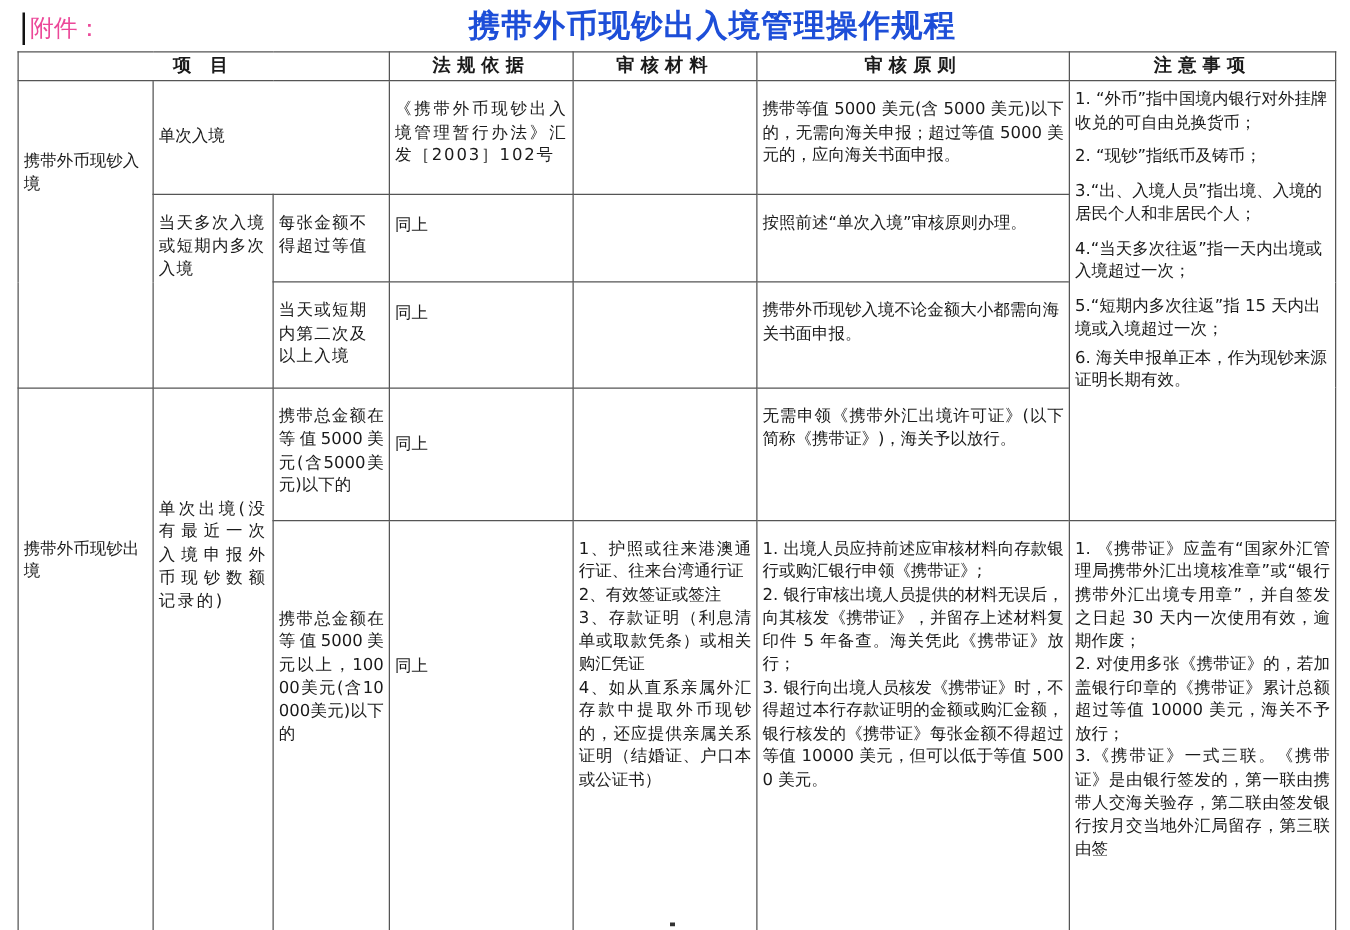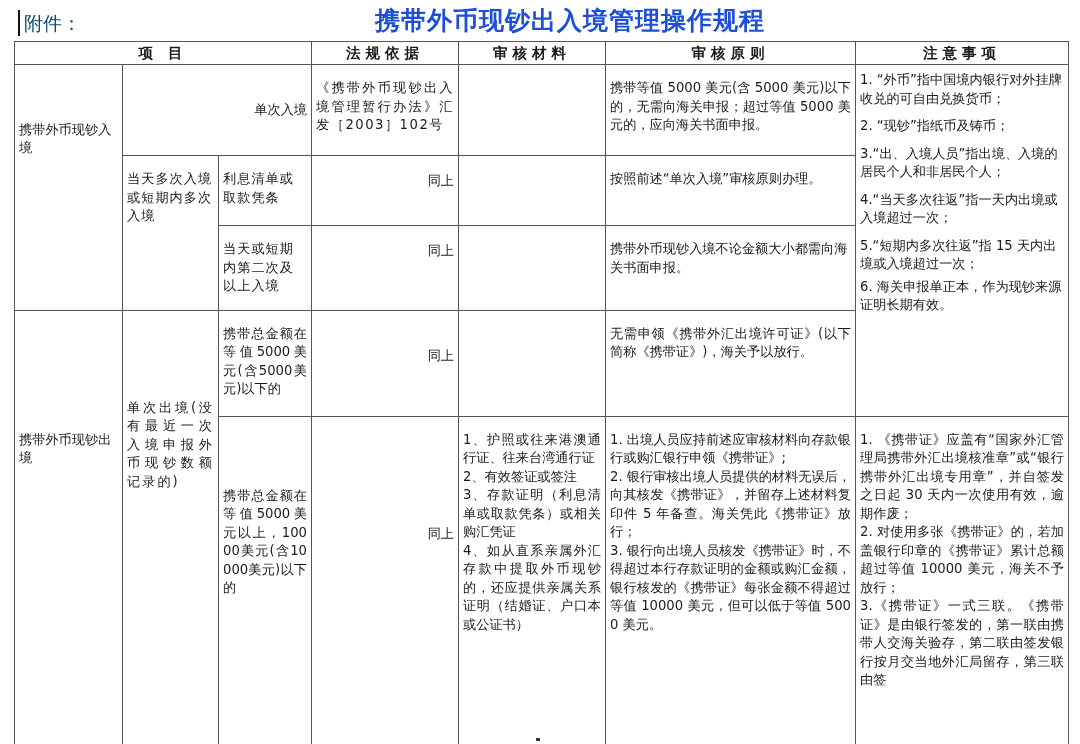--- a/index.html
+++ b/index.html
@@ -1,30 +1,30 @@
 <!DOCTYPE html>
 <html><head>
 <meta charset="utf-8">
 <style>
   html, body { margin:0; padding:0; background:#ffffff; }
   body { width:1080px; height:744px; position:relative; overflow:hidden;
          font-family:"DejaVu Sans", "Liberation Sans", sans-serif; color:#1a1a1a; }
-  .attach { position:absolute; left:18px; top:10px; font-size:19px; color:#0c4a6e;
+  .attach { position:absolute; left:18px; top:10px; font-size:19px; color:#ec4899;
             border-left:2px solid #111; padding-left:4px; height:26px; line-height:26px; }
   .title { position:absolute; left:0; width:1080px; top:4px; text-align:center;
            font-size:25px; font-weight:bold; letter-spacing:1px; color:#1d4ed8;
            padding-left:60px; box-sizing:border-box; }
   table.grid { position:absolute; left:14px; top:41px; width:1054px;
                border-collapse:collapse; table-layout:fixed; }
   table.grid td, table.grid th { border:1.5px solid #555; vertical-align:top;
                font-size:13.2px; line-height:18.5px; padding:14px 4px; font-weight:normal;
                word-break:break-all; }
   table.grid th { font-weight:bold; font-size:14.5px; letter-spacing:5px; 
                   vertical-align:middle; height:22px; padding:0; }
-  .c { text-align:right; vertical-align:middle !important; }
+  .c { text-align:left; vertical-align:middle !important; }
   .mid { vertical-align:middle !important; }
   .just { text-align:justify; text-align-last:left; }
   .note p { margin:0 0 9px 0; }
   .note p.tight { margin-bottom:4px; }
   .ln { display:block; }
   .foot { position:absolute; left:536px; top:738px; width:4px; height:3px; background:#333; }
 </style>
 </head>
 <body>
 
@@ -61,21 +61,21 @@
       <p>2. “现钞”指纸币及铸币；</p>
       <p>3.“出、入境人员”指出境、入境的居民个人和非居民个人；</p>
       <p>4.“当天多次往返”指一天内出境或入境超过一次；</p>
       <p class="tight">5.“短期内多次往返”指 15 天内出境或入境超过一次；</p>
       <p>6. 海关申报单正本，作为现钞来源证明长期有效。</p>
     </td>
   </tr>
 
   <tr style="height:70px">
     <td rowspan="2" style="letter-spacing:1px">当天多次入境或短期内多次入境</td>
-    <td style="letter-spacing:1px">利息清单或取款凭条</td>
+    <td style="letter-spacing:1px">每张金额不得超过等值</td>
     <td class="c" style="vertical-align:top !important; padding-top:16px">同上</td>
     <td></td>
     <td>按照前述“单次入境”审核原则办理。</td>
   </tr>
 
   <tr style="height:69px">
     <td style="letter-spacing:1px">当天或短期内第二次及以上入境</td>
     <td class="c" style="vertical-align:top !important; padding-top:16px">同上</td>
     <td></td>
     <td>携带外币现钞入境不论金额大小都需向海关书面申报。</td>

